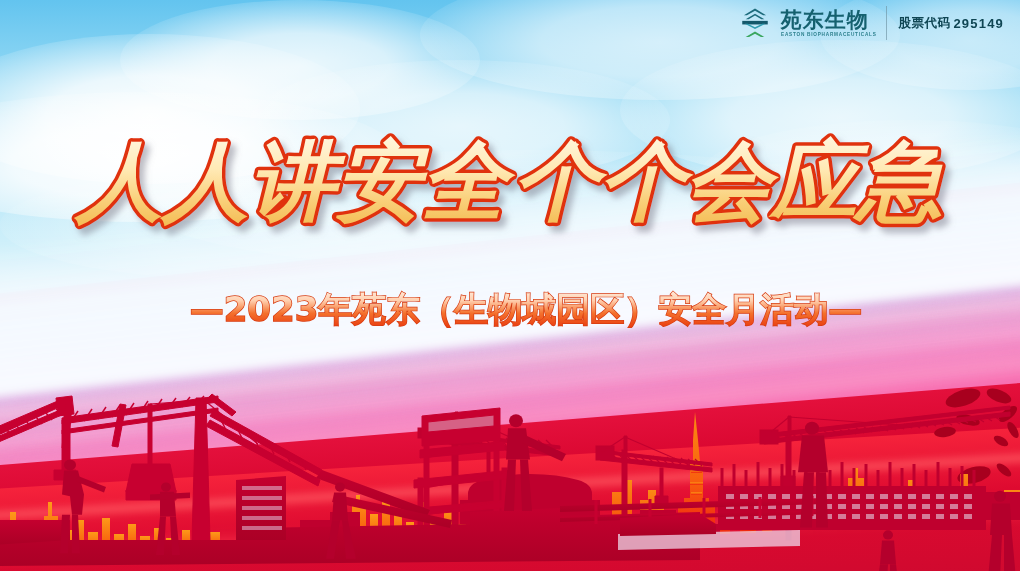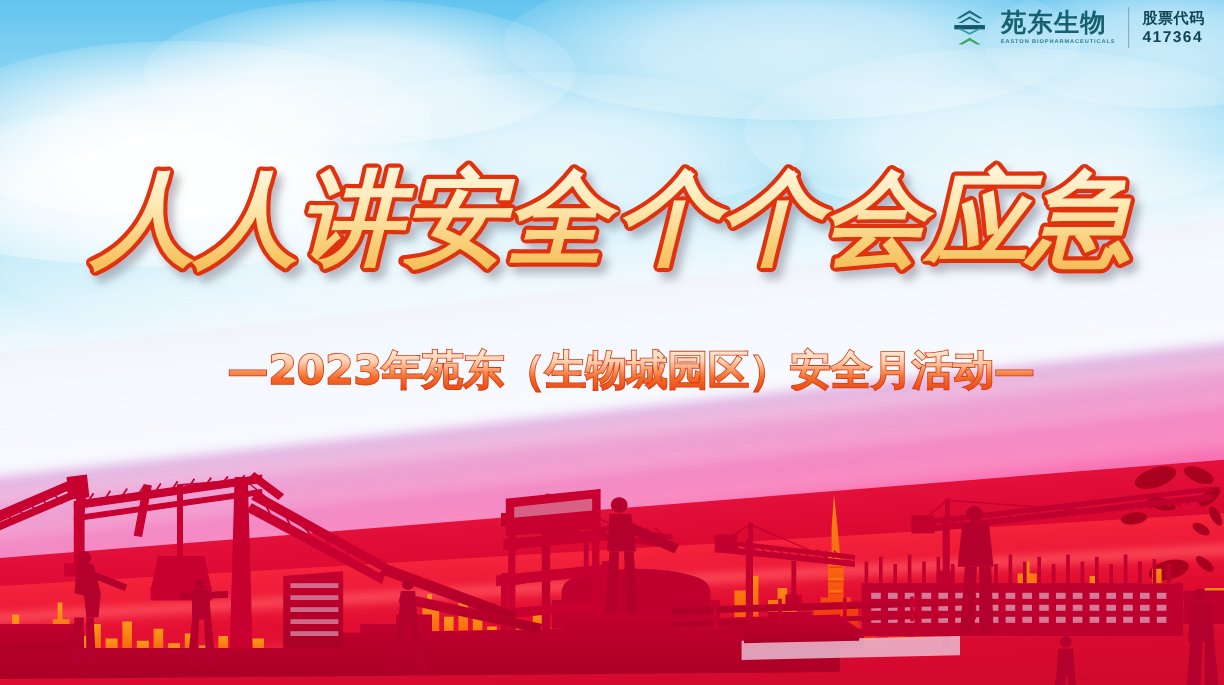--- a/index.html
+++ b/index.html
@@ -211,21 +211,21 @@
   }
   .logo-div {
     width: 1px;
     height: 34px;
     background: #6f93a3;
     opacity: .65;
     margin: 0 2px 0 3px;
   }
   .stock {
     display: flex;
-    flex-direction: column;
+    flex-direction: row;
     gap: 3px;
     line-height: 1;
   }
   .stock-label {
     font-family: "Liberation Sans", sans-serif;
     font-size: 12.5px;
     font-weight: 700;
     color: #0f4654;
     letter-spacing: .5px;
     white-space: nowrap;
@@ -741,21 +741,21 @@
         <path d="M20 30 L31 36.5 L27 36.5 L20 32.6 L13 36.5 L9 36.5 Z"></path>
       </g>
     </svg>
     <div class="logo-words" data-name="brand-name-block">
       <div class="logo-cn" data-name="brand-name-cn">苑东生物</div>
       <div class="logo-en" data-name="brand-name-en">EASTON BIOPHARMACEUTICALS</div>
     </div>
     <div class="logo-div" data-name="brand-divider"></div>
     <div class="stock" data-name="stock-code-block">
       <div class="stock-label" data-name="stock-code-label">股票代码</div>
-      <div class="stock-num" data-name="stock-code-value">417364</div>
+      <div class="stock-num" data-name="stock-code-value">295149</div>
     </div>
   </div>
 
   <div class="title-wrap" data-name="headline-block">
     <svg class="title-svg" width="900" height="110" viewBox="0 0 900 110" data-name="headline-text">
       <defs>
         <linearGradient id="titleFill" x1="0" y1="0" x2="0" y2="1">
           <stop offset="0%" stop-color="#fff8e4"></stop>
           <stop offset="38%" stop-color="#ffe9b4"></stop>
           <stop offset="70%" stop-color="#f9cf78"></stop>

